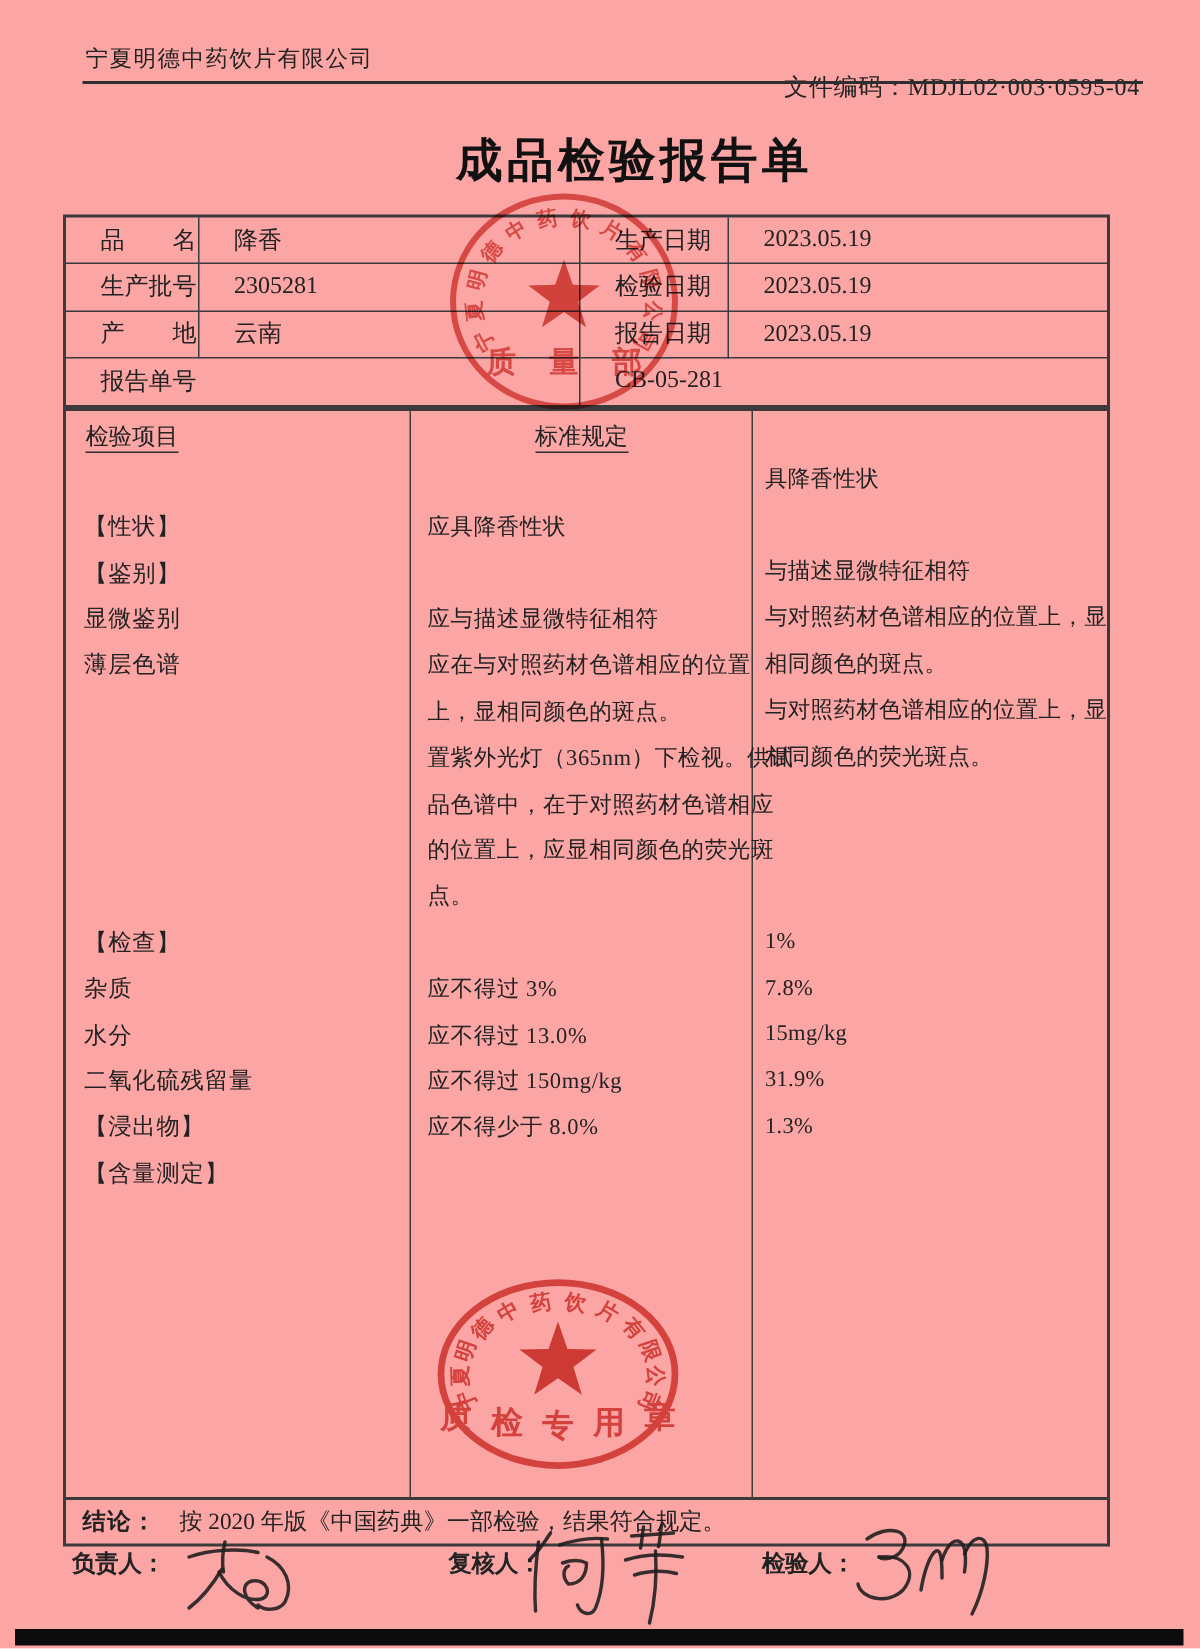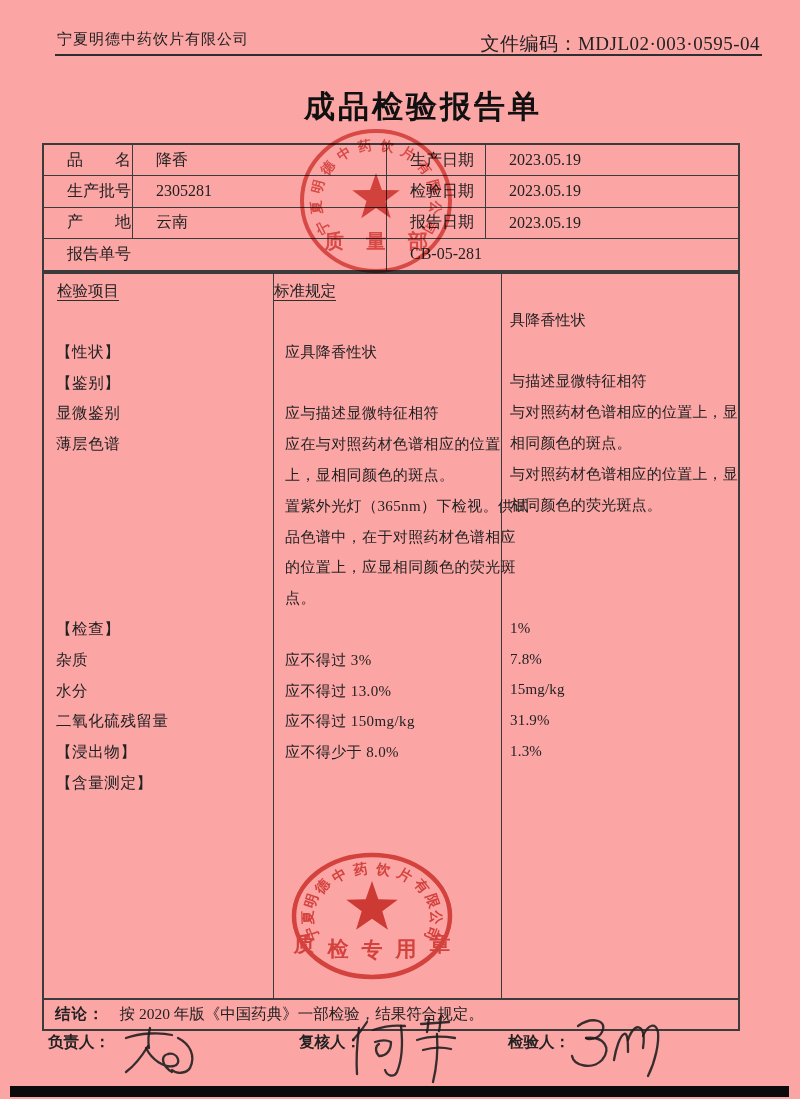--- a/index.html
+++ b/index.html
@@ -1,41 +1,41 @@
 <!DOCTYPE html>
 <html><head>
 <meta charset="utf-8">
 <style>
   html,body{margin:0;padding:0;background:#fff;}
   .page{position:relative;width:800px;height:1099px;background:#fca5a5;overflow:hidden;
         font-family:"Liberation Serif","DejaVu Serif",serif;color:#222;}
   
   .ph-company{position:absolute;left:57px;top:30px;font-size:15px;letter-spacing:1px;}
-  .ph-code{position:absolute;right:40px;top:31px;font-size:19px;letter-spacing:.5px;}
+  .ph-code{position:absolute;right:40px;top:48px;font-size:16px;letter-spacing:.5px;}
   .ph-rule{position:absolute;left:55px;top:54px;width:707px;height:2px;background:#2e2e2e;}
   
   .title{position:absolute;left:12px;top:86px;width:800px;margin:0;text-align:center;
          font-size:31px;font-weight:700;letter-spacing:3px;text-indent:22px;color:#111;}
   
   .info-table{position:absolute;left:42px;top:143px;width:698px;height:129px;box-sizing:border-box;
               border:2px solid #3b3b3b;display:grid;grid-template-columns:89px 254px 99px 1fr;
               grid-template-rows:repeat(4,1fr);font-size:16px;}
   .ic{border-right:1.5px solid #3b3b3b;border-bottom:1.5px solid #3b3b3b;
       display:flex;align-items:center;padding-left:23px;white-space:nowrap;box-sizing:border-box;}
   .ic.noR{border-right:none;} .ic.noB{border-bottom:none;}
   .ic.sp12{grid-column:1/3;} .ic.sp34{grid-column:3/5;}
   
   .main-table{position:absolute;left:42px;top:272px;width:698px;height:726px;box-sizing:border-box;
               border:2px solid #3b3b3b;border-bottom:none;display:flex;}
   .col{box-sizing:border-box;height:100%;}
   .col1{width:241px;border-right:1.5px solid #3b3b3b;}
   .col2{width:228px;border-right:1.5px solid #3b3b3b;}
   .col3{flex:1;}
   .th{height:32px;padding-top:7px;box-sizing:border-box;font-size:15.5px;white-space:nowrap;}
-  .th.cen{} .th.lef{padding-left:13px;}
+  .th.cen{text-align:center;} .th.lef{padding-left:13px;}
   .u{border-bottom:1px solid #2e2e2e;padding-bottom:1px;}
   .tl{height:30.8px;line-height:30.8px;white-space:nowrap;font-size:15px;letter-spacing:.4px;}
   .col1 .tl{padding-left:12px;font-size:15.5px;letter-spacing:.6px;}
   .col2 .tl{padding-left:11px;}
   .col3 .tl{padding-left:8px;letter-spacing:.2px;}
   
   .conclusion{position:absolute;left:42px;top:998px;width:698px;height:33px;box-sizing:border-box;
               border:2px solid #3b3b3b;display:flex;align-items:center;padding-left:11px;
               font-size:15.5px;white-space:nowrap;}
   .conclusion b{margin-right:15px;letter-spacing:1px;}

